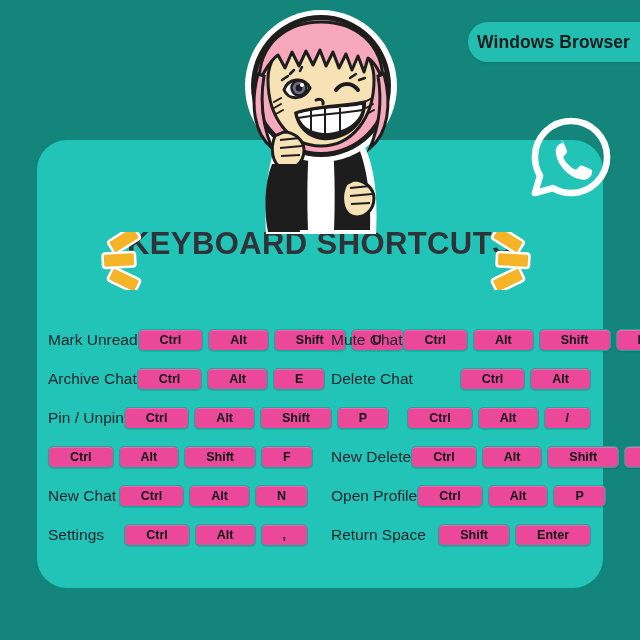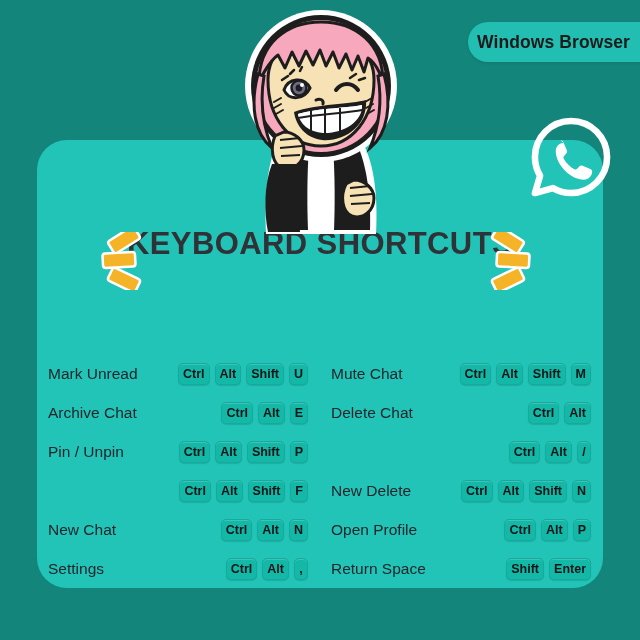--- a/index.html
+++ b/index.html
@@ -104,21 +104,21 @@
     height: 58px;
     z-index: 21;
   }
   #burst-left  { left: 96px; }
   #burst-right { left: 482px; }
 
   
   #shortcut-grid {
     position: absolute;
     left: 37px;
-    top: 354px;
+    top: 320px;
     width: 591px;
     height: 234px;
     display: flex;
     z-index: 25;
   }
   .shortcut-column {
     width: 283px;
     display: flex;
     flex-direction: column;
   }
@@ -136,29 +136,29 @@
     flex: 0 0 auto;
   }
   .keys {
     margin-left: auto;
     display: flex;
     align-items: center;
     gap: 5px;
     flex: 0 0 auto;
   }
   .key-chip {
-    background: #14b8a6;
+    background: #ec4899;
     border: 1px solid #17a99e;
     border-radius: 5px;
     color: #111518;
     font-size: 12.5px;
     font-weight: bold;
     height: 22px;
     min-width: 14px;
-    padding: 0 4px;
+    padding: 0 21px;
     display: flex;
     align-items: center;
     justify-content: center;
     box-shadow: 0 1px 1px rgba(0,0,0,0.12), inset 0 1px 0 rgba(255,255,255,0.18);
     white-space: nowrap;
     box-sizing: border-box;
   }
 </style>
 </head>
 <body>

